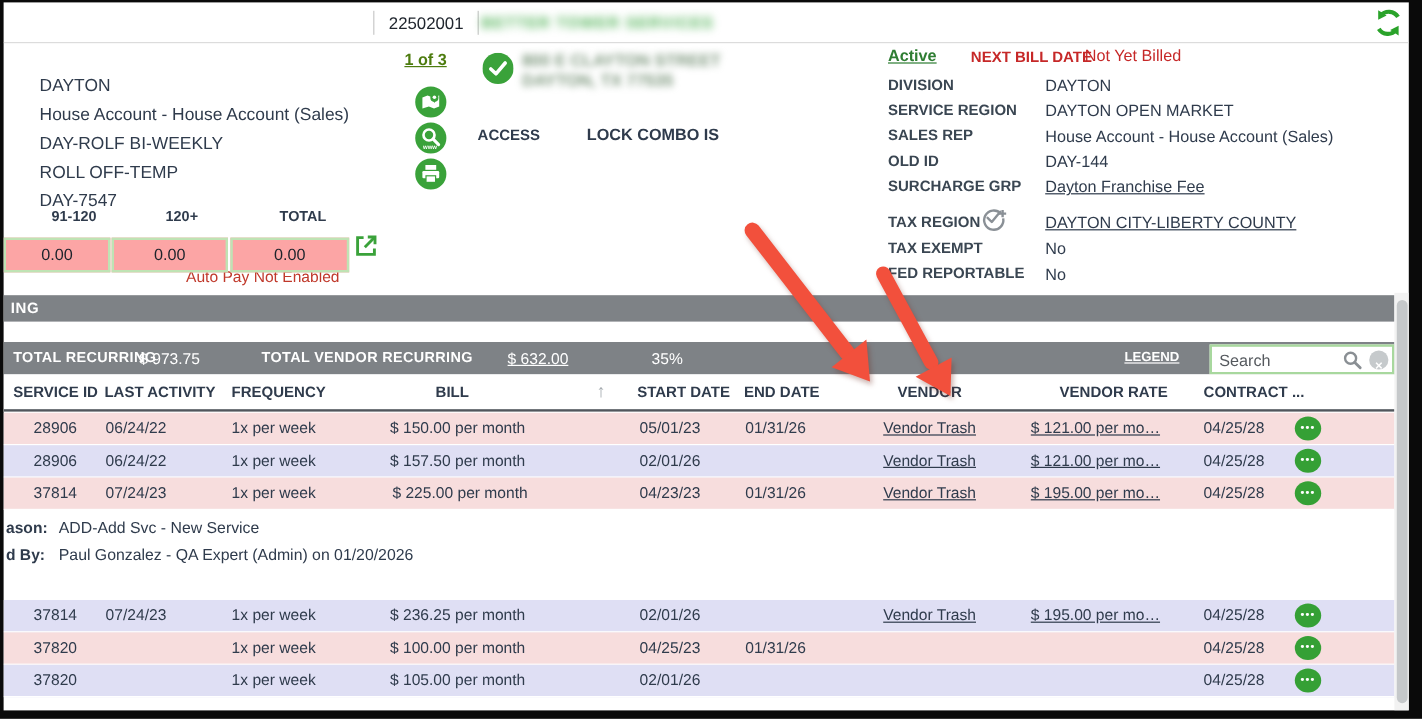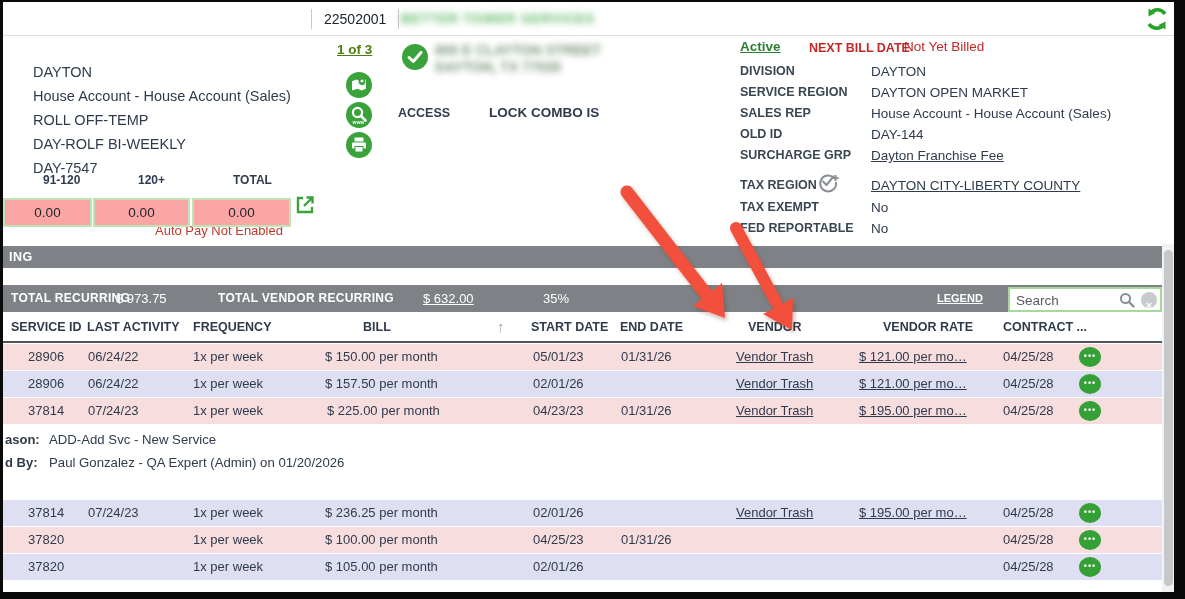--- a/index.html
+++ b/index.html
@@ -82,22 +82,22 @@
         <polygon points="5.5,3.5 5.5,11.5 12.5,8" fill="#2aa32a"></polygon>
         <path d="M6 19 A9 9 0 0 0 20.5 20" fill="none" stroke="#2aa32a" stroke-width="3.5"></path>
         <polygon points="22.5,24.5 22.5,16.5 15.5,20" fill="#2aa32a"></polygon>
       </svg>
     </div>
     <div class="abs topbar-divider"></div>
 
     <div class="abs acct-lines">
         <div class="abs " style="position: static;">DAYTON</div>
         <div class="abs " style="position: static;">House Account - House Account (Sales)</div>
+        <div class="abs " style="position: static;">DAY-ROLF BI-WEEKLY</div>
         <div class="abs " style="position: static;">ROLL OFF-TEMP</div>
-        <div class="abs " style="position: static;">DAY-ROLF BI-WEEKLY</div>
         <div class="abs " style="position: static;">DAY-7547</div>
       </div>
 
     <div class="abs pager">1 of 3</div>
 
     <div class="abs" style="left:399px;top:42px;">
       <svg width="26" height="26" viewBox="0 0 26 26">
         <circle cx="13" cy="13" r="13" fill="#3aa23a"></circle>
         <polyline points="7,13.5 11.3,17.5 19,8.5" fill="none" stroke="#fff" stroke-width="3" stroke-linecap="round" stroke-linejoin="round"></polyline>
       </svg>

